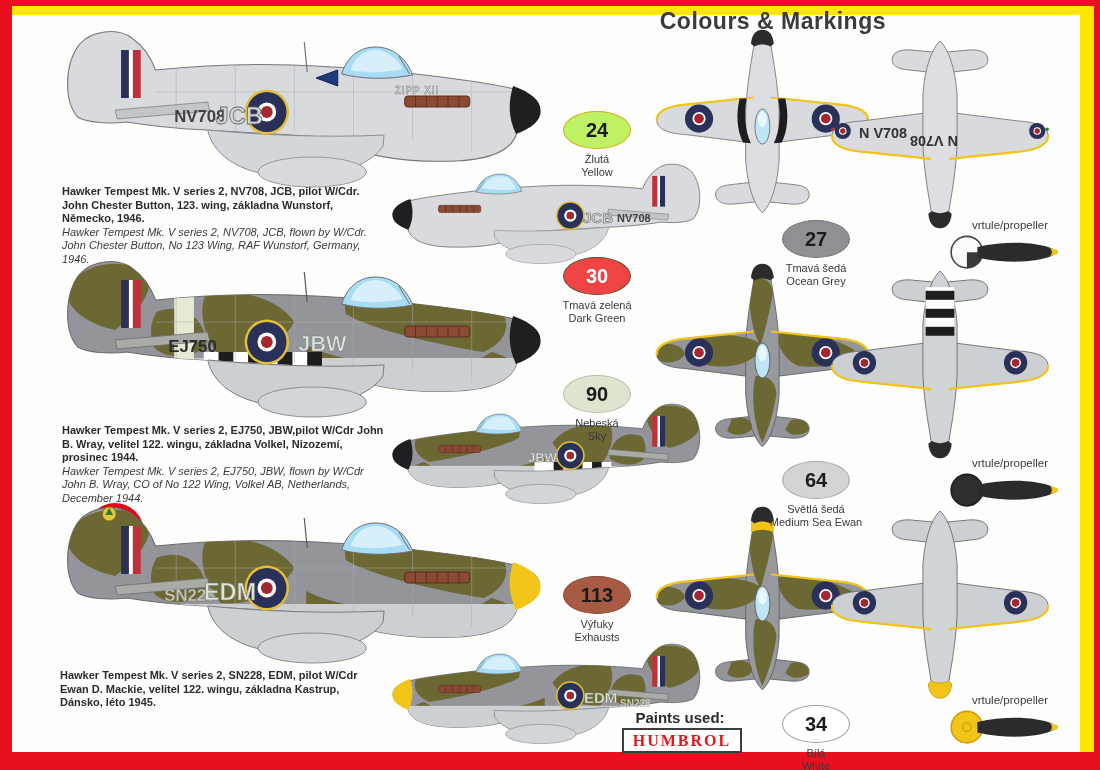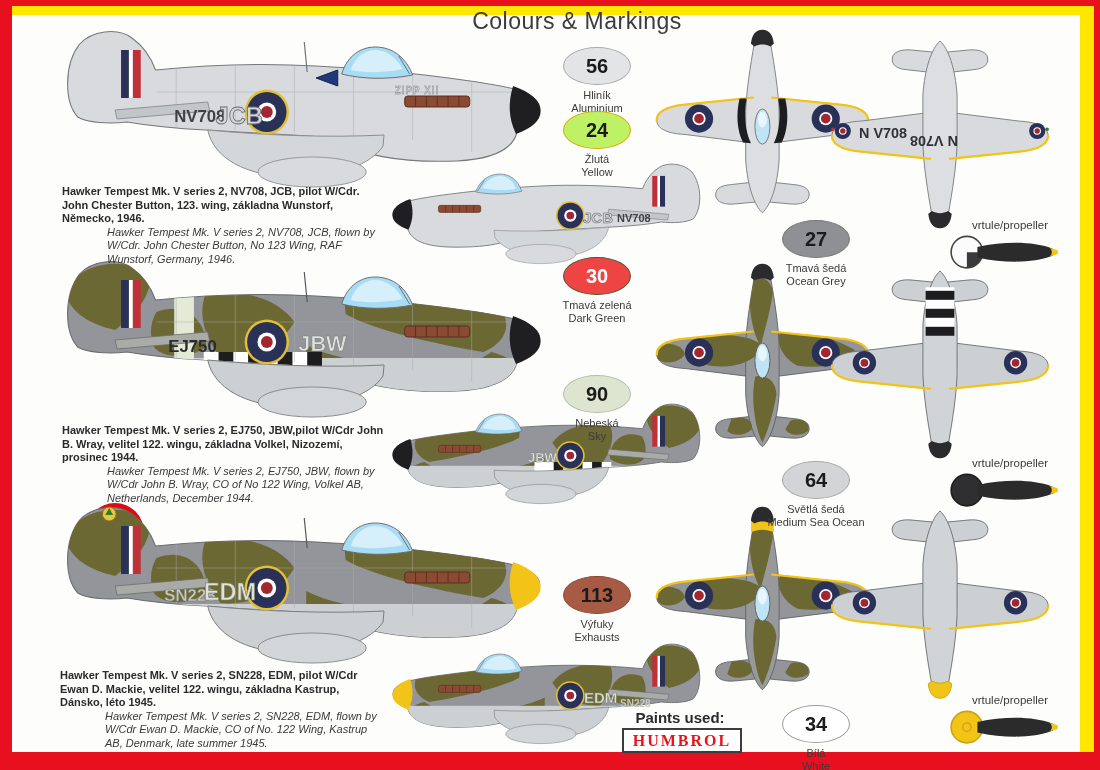--- a/index.html
+++ b/index.html
@@ -7,33 +7,33 @@
         font-family:"Liberation Sans", sans-serif;}
   
   .f{position:absolute;}
   .f-top-red{left:0;top:0;width:1100px;height:6px;}
   .f-top-yellow{left:0;top:6px;width:1100px;height:9px;}
   .f-left{left:0;top:0;width:12px;height:770px;}
   .f-right-y{right:6px;top:6px;width:14px;height:758px;}
   .f-right-r{right:0;top:0;width:6px;height:770px;}
   .f-bottom{left:0;top:752px;width:1100px;height:18px;}
   
-  .title{position:absolute;left:292px;top:8px;width:570px;text-align:center;
-         font-size:23px;font-weight:normal;color:#3b3b3d;letter-spacing:.5px;}
+  .title{position:absolute;left:316px;top:8px;width:570px;text-align:right;
+         font-size:23px;font-weight:bold;color:#3b3b3d;letter-spacing:.5px;}
   
   .disc{position:absolute;width:58px;height:58px;border-radius:50%;
         display:flex;align-items:center;justify-content:center;
         color:#fff;font-family:"Liberation Serif",serif;font-weight:bold;font-size:38px;}
   #disc1{left:86px;top:46px;}
   #disc2{left:86px;top:270px;}
   #disc3{left:86px;top:503px;}
   
   .caption{position:absolute;width:322px;font-size:11px;line-height:13.5px;color:#2b2b2d;}
   .caption .b{font-weight:bold;display:block;}
-  .caption .i{font-style:italic;display:block;color:#3a3a3c;margin-left:45px;}
+  .caption .i{font-style:italic;display:block;color:#3a3a3c;}
   #cap1{left:62px;top:185px;}
   #cap2{left:62px;top:424px;}
   #cap3{left:60px;top:669px;}
   
   .sw{position:absolute;width:100px;text-align:center;}
   .sw .ell{width:66px;height:36px;border-radius:50%;margin:0 auto 4px;line-height:36px;
            font-weight:bold;font-size:20px;border:1px solid transparent;}
   .sw .lab{font-size:11px;line-height:13px;color:#3a3a3c;}
   #sw56{left:547px;top:47px;}  #sw24{left:547px;top:111px;}
   #sw30{left:547px;top:257px;} #sw90{left:547px;top:347px;margin-top:28px;}
@@ -391,28 +391,22 @@
   <div class="caption" id="cap1">
     <span class="b">Hawker Tempest Mk. V series 2, NV708, JCB, pilot W/Cdr. John Chester Button,  123. wing, základna Wunstorf, Německo, 1946.</span>
     <span class="i">Hawker Tempest Mk. V series 2, NV708, JCB,  flown by W/Cdr. John Chester Button,  No 123 Wing, RAF Wunstorf, Germany, 1946.</span>
   </div>
   <div class="caption" id="cap2">
     <span class="b">Hawker Tempest Mk. V series 2, EJ750, JBW,pilot W/Cdr John B. Wray, velitel 122. wingu, základna Volkel, Nizozemí, prosinec 1944.</span>
     <span class="i">Hawker Tempest Mk. V series 2, EJ750, JBW, flown by W/Cdr John B. Wray, CO of No 122 Wing, Volkel AB, Netherlands, December 1944.</span>
   </div>
   <div class="caption" id="cap3">
     <span class="b">Hawker Tempest Mk. V series 2, SN228, EDM, pilot W/Cdr Ewan D. Mackie, velitel 122. wingu, základna Kastrup, Dánsko, léto 1945.</span>
-    <span class="i">Hawker Tempest Mk. V series 2, SN228, EDM, flown by W/Cdr Ewan D. Mackie, CO of No. 122 Wing, Kastrup AB, Denmark, late summer 1945.</span>
-  </div>
-
-  <div class="sw" id="sw56">
-    <div class="ell" style="background-color: rgb(227, 228, 230); color: rgb(27, 27, 27); border-color: rgb(170, 171, 173);">56</div>
-    <div class="lab">Hliník</div>
-    <div class="lab">Aluminium</div>
-  </div>
+  </div>
+
   <div class="sw" id="sw24">
     <div class="ell" style="background-color: #bef264; color: rgb(27, 27, 27); border-color: rgb(216, 169, 0);">24</div>
     <div class="lab">Žlutá</div>
     <div class="lab">Yellow</div>
   </div>
   <div class="sw" id="sw27">
     <div class="ell" style="background-color: rgb(143, 144, 147); color: rgb(27, 27, 27); border-color: rgb(118, 119, 122);">27</div>
     <div class="lab">Tmavá šedá</div>
     <div class="lab">Ocean Grey</div>
   </div>
@@ -422,21 +416,21 @@
     <div class="lab">Dark Green</div>
   </div>
   <div class="sw" id="sw90">
     <div class="ell" style="background-color: rgb(221, 228, 207); color: rgb(27, 27, 27); border-color: rgb(182, 189, 167);">90</div>
     <div class="lab">Nebeská</div>
     <div class="lab">Sky</div>
   </div>
   <div class="sw" id="sw64">
     <div class="ell" style="background-color: rgb(211, 212, 214); color: rgb(27, 27, 27); border-color: rgb(167, 168, 170);">64</div>
     <div class="lab">Světlá šedá</div>
-    <div class="lab">Medium Sea Ocean</div>
+    <div class="lab">Medium Sea Ewan</div>
   </div>
   <div class="sw" id="sw113">
     <div class="ell" style="background-color: rgb(168, 91, 68); color: rgb(27, 27, 27); border-color: rgb(138, 70, 51);">113</div>
     <div class="lab">Výfuky</div>
     <div class="lab">Exhausts</div>
   </div>
   <div class="sw" id="sw34">
     <div class="ell" style="background-color: rgb(255, 255, 255); color: rgb(27, 27, 27); border-color: rgb(155, 156, 158);">34</div>
     <div class="lab">Bílá</div>
     <div class="lab">White</div>

